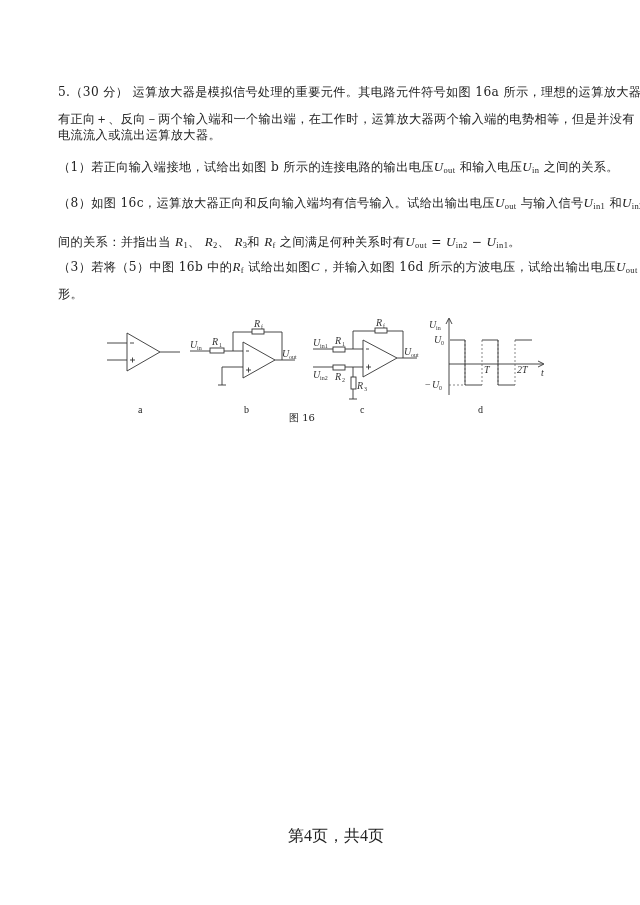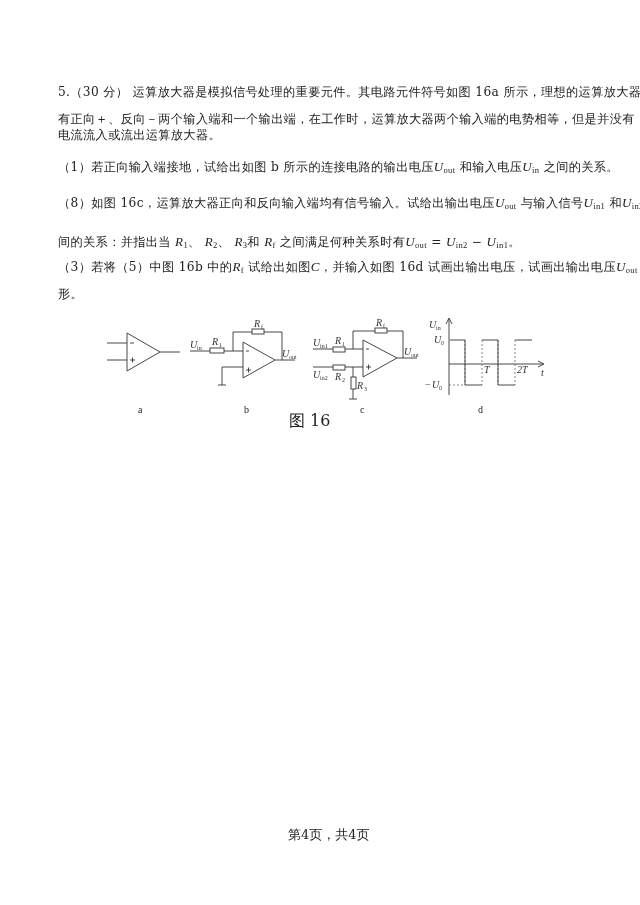--- a/index.html
+++ b/index.html
@@ -3,22 +3,22 @@
 <meta charset="utf-8">
 <style>
   html, body { margin: 0; padding: 0; background: #ffffff; }
   body { width: 640px; height: 905px; position: relative; overflow: hidden;
          font-family: "DejaVu Serif", "Liberation Serif", serif; color: #222; }
   .line { position: absolute; left: 58px; font-size: 12.2px; white-space: nowrap; letter-spacing: 0.35px; }
   .i { font-style: italic; font-family: "Liberation Serif", serif; font-size: 13px; }
   .sub { font-size: 8.5px; vertical-align: -2px; font-family: "Liberation Serif", serif; }
   .fig { position: absolute; }
   .cap { position: absolute; font-size: 10px; font-family: "Liberation Serif", serif; }
-  .figtitle { position: absolute; left: 289px; top: 411px; font-size: 16px; }
-  .footer { position: absolute; left: 288px; top: 826px; font-size: 13px; }
+  .figtitle { position: absolute; left: 289px; top: 411px; font-size: 10px; }
+  .footer { position: absolute; left: 288px; top: 826px; font-size: 16px; font-family: Liberation Serif, serif; }
   svg text { font-family: "Liberation Serif", serif; }
 </style>
 </head>
 <body>
 
 <div class="line" style="top:84px;">
   <span>5.</span><span>（30 分）</span>&nbsp;<span>运算放大器是模拟信号处理的重要元件。其电路元件符号如图 16a 所示，理想的运算放大器</span>
 </div>
 <div class="line" style="top:111px;">
   <span>有正向＋、反向－两个输入端和一个输出端，在工作时，运算放大器两个输入端的电势相等，但是并没有</span>
@@ -43,21 +43,21 @@
   <span>间的关系：并指出当</span>
   <span class="i">R</span><span class="sub">1</span><span>、</span>
   <span class="i">R</span><span class="sub">2</span><span>、</span>
   <span class="i">R</span><span class="sub">3</span><span>和</span>
   <span class="i">R</span><span class="sub">f</span>
   <span>之间满足何种关系时有</span><span class="i">U</span><span class="sub">out</span><span> = </span><span class="i">U</span><span class="sub">in2</span><span> − </span><span class="i">U</span><span class="sub">in1</span><span>。</span>
 </div>
 
 <div class="line" style="top:259px;">
   <span>（3）若将（5）中图 16b 中的</span><span class="i">R</span><span class="sub">f</span>
-  <span>试给出如图</span><span class="i">C</span><span>，并输入如图 16d 试画出输出电压，试画出输出电压</span><span class="i">U</span><span class="sub">out</span>
+  <span>试给出如图</span><span class="i">C</span><span>，并输入如图 16d 所示的方波电压，试给出输出电压</span><span class="i">U</span><span class="sub">out</span>
   <span>的波</span>
 </div>
 <div class="line" style="top:286px;">
   <span>形。</span>
 </div>
 
 <svg class="fig" style="left:95px;top:315px;" width="90" height="80" viewBox="0 0 90 80">
   <g stroke="#333" stroke-width="0.9" fill="none">
     <line x1="12" y1="28" x2="32" y2="28"></line>
     <line x1="12" y1="45" x2="32" y2="45"></line>

